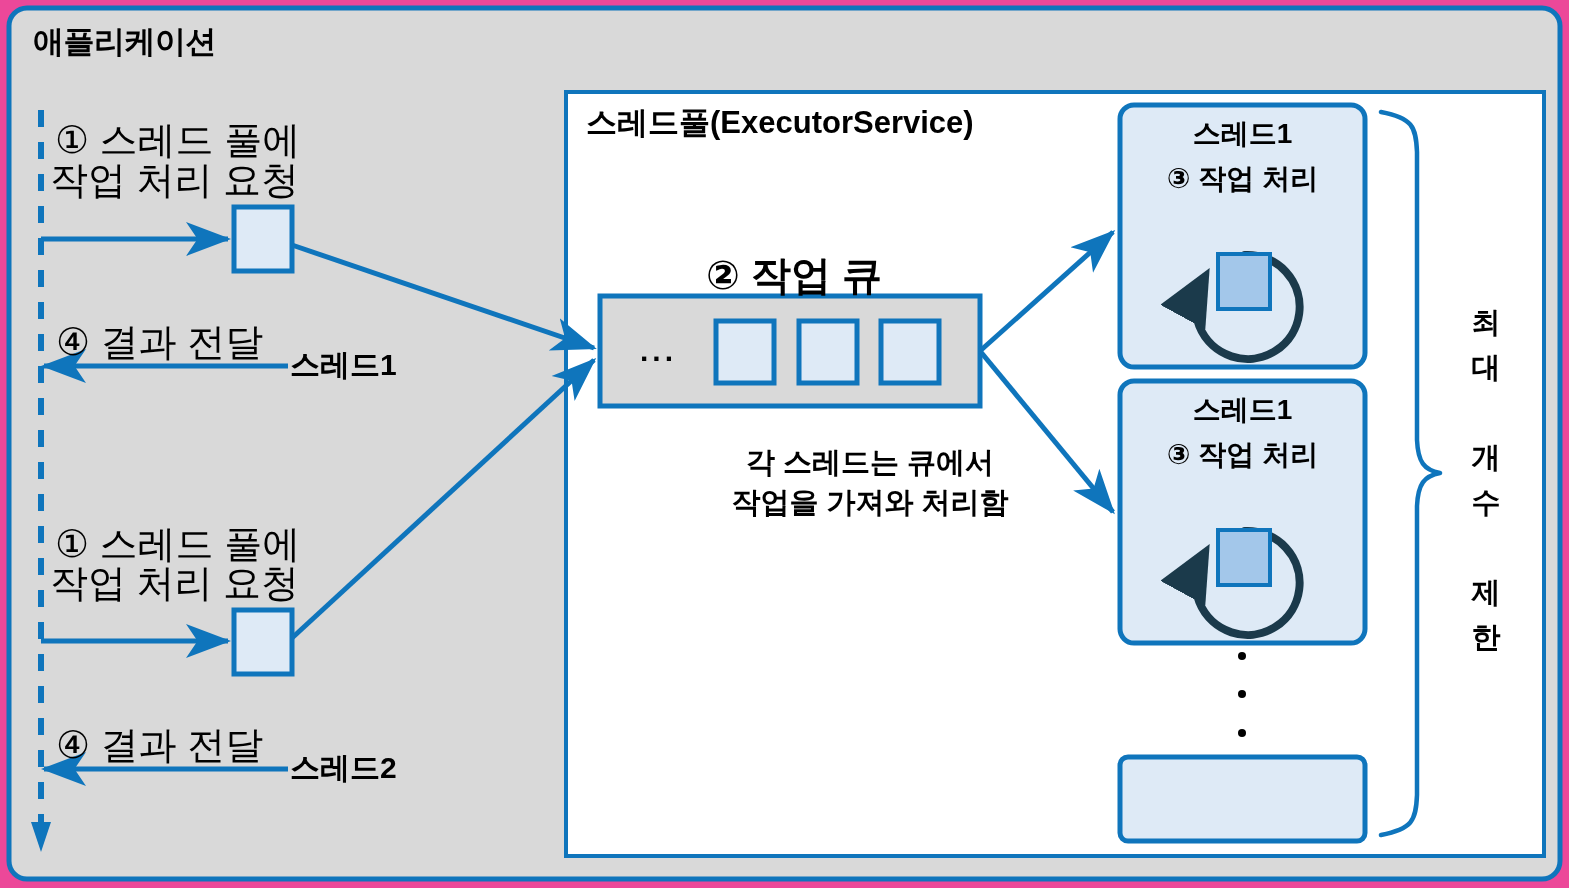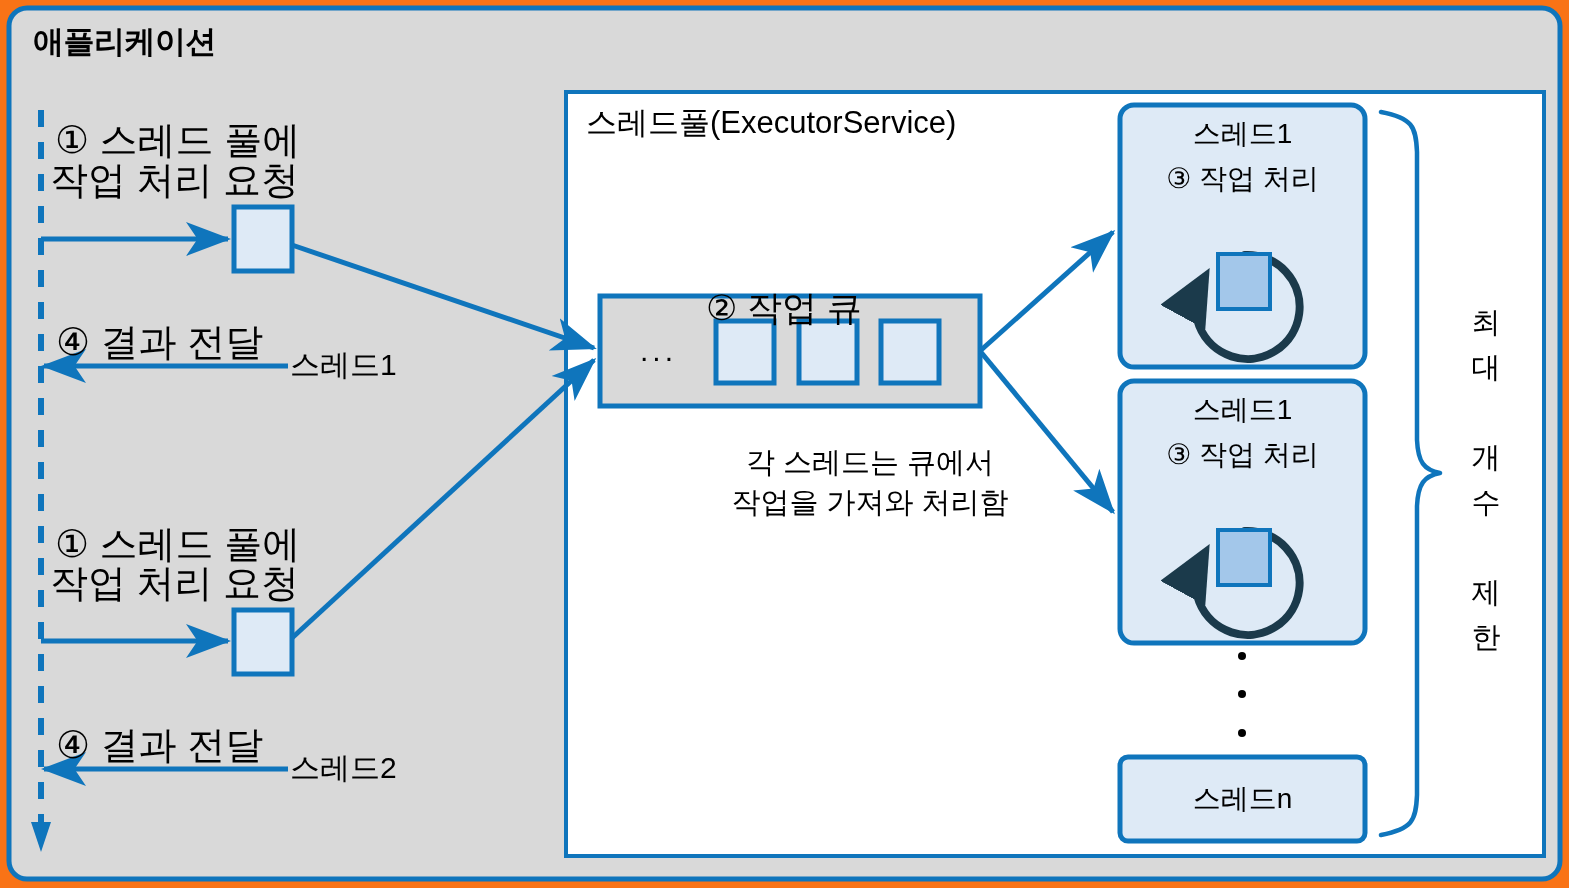--- a/index.html
+++ b/index.html
@@ -7,55 +7,55 @@
     padding: 0;
     background: #ffffff;
   }
   body {
     font-family: "Liberation Sans", "DejaVu Sans", sans-serif;
   }
   #stage {
     position: relative;
     width: 1569px;
     height: 888px;
-    background: #f97316;
+    background: #ec4899;
     overflow: hidden;
   }
   #stage svg.layer {
     position: absolute;
     left: 0;
     top: 0;
     width: 1569px;
     height: 888px;
     pointer-events: none;
   }
   .txt {
     position: absolute;
     color: #000000;
     white-space: pre;
     line-height: 1.18;
+    font-weight: bold;
   }
   .app-title {
     font-size: 31px;
     font-weight: bold;
     letter-spacing: -0.5px;
   }
   .step-label {
     font-size: 38px;
     font-weight: normal;
   }
   .thread-name {
     font-size: 30px;
   }
   .pool-title {
     font-size: 31px;
   }
   .queue-title {
-    font-size: 35px;
-    margin-top: 35px;
+    font-size: 40px;
   }
   .note {
     font-size: 29px;
     text-align: center;
   }
   .thread-box-label {
     font-size: 28px;
     text-align: center;
     width: 100%;
   }
@@ -160,21 +160,20 @@
 
   <div class="txt note" style="left:655px; top:445px; width:430px;">각 스레드는 큐에서</div>
   <div class="txt note" style="left:655px; top:485px; width:430px;">작업을 가져와 처리함</div>
 
   <div class="txt thread-box-label" style="left:1120px; top:117px; width:245px;">스레드1</div>
   <div class="txt thread-box-label" style="left:1120px; top:162px; width:245px;">③ 작업 처리</div>
 
   <div class="txt thread-box-label" style="left:1120px; top:393px; width:245px;">스레드1</div>
   <div class="txt thread-box-label" style="left:1120px; top:438px; width:245px;">③ 작업 처리</div>
 
-  <div class="txt thread-box-label" style="left:1120px; top:782px; width:245px;">스레드n</div>
 
   <div class="txt vert-text" style="left:1466px; top:300px;" id="brace-label">최
 대
 &nbsp;
 개
 수
 &nbsp;
 제
 한</div>
 

